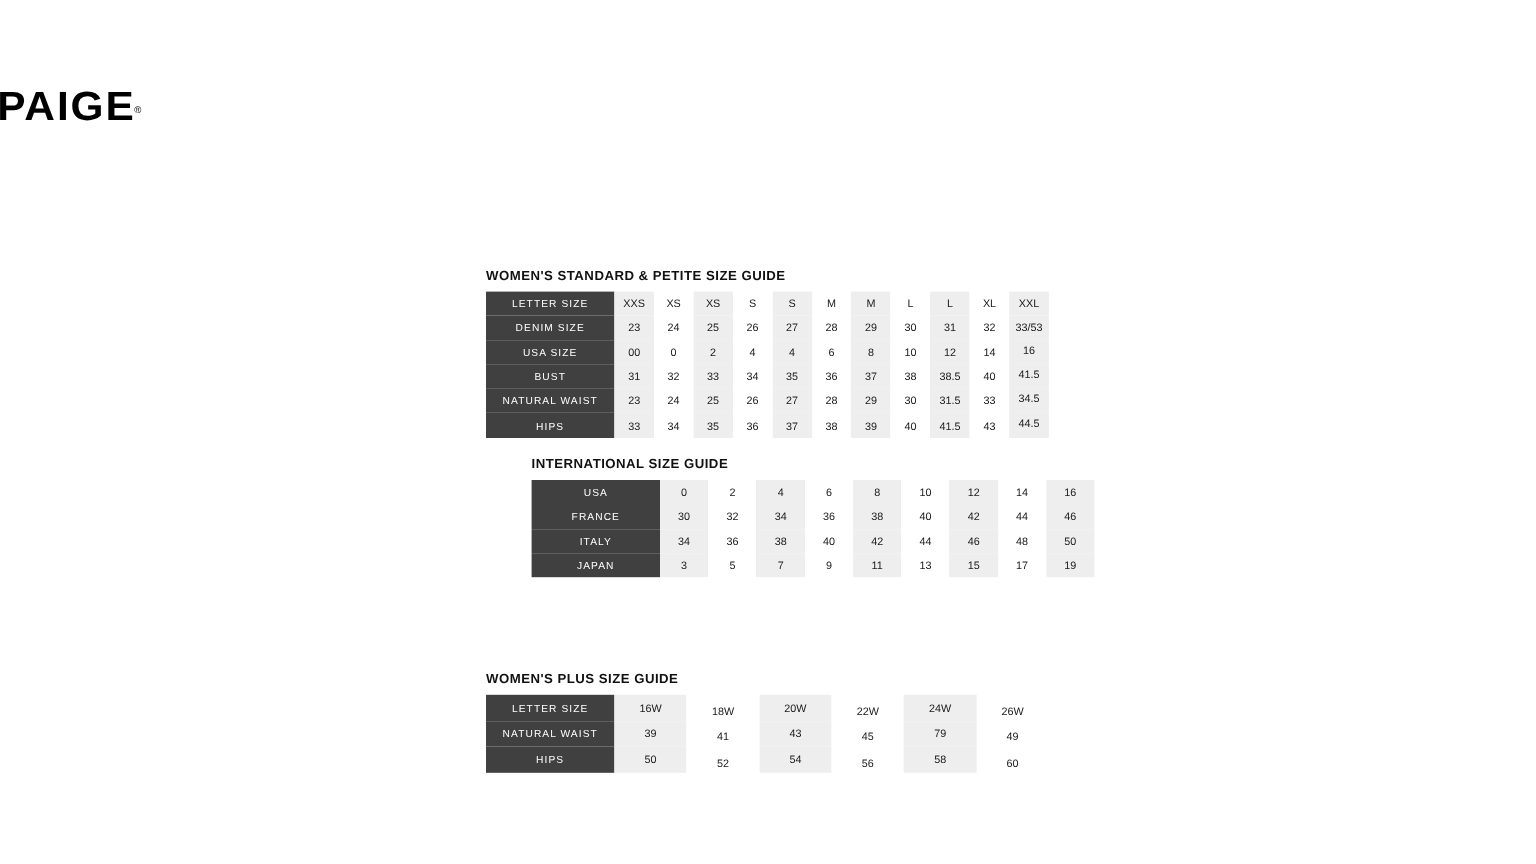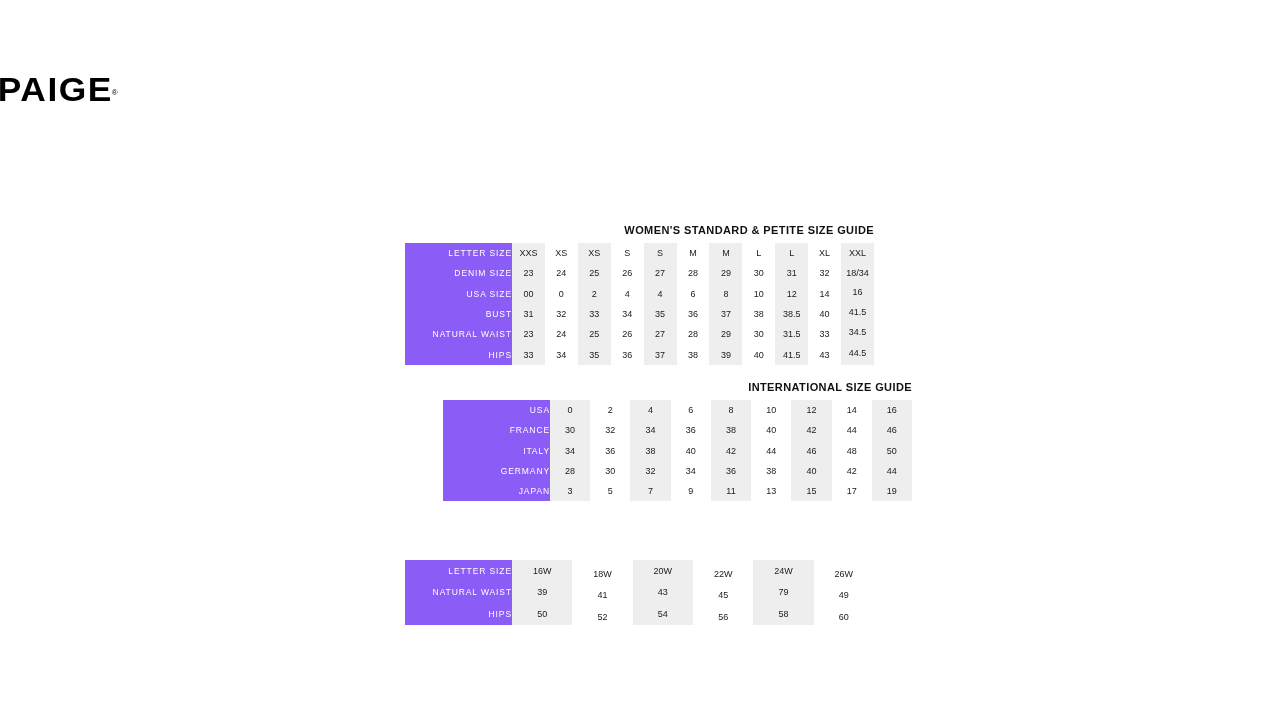--- a/index.html
+++ b/index.html
@@ -45,43 +45,43 @@
   .guide {
     position: absolute;
     left: 405px;
     width: 469px;
   }
   .guide-title {
     font-size: 11px;
     font-weight: bold;
     letter-spacing: 0.4px;
     color: #111111;
-    text-align: right;
+    text-align: left;
     margin-bottom: 7px;
   }
 
   table.size-table {
     border-collapse: collapse;
     width: 469px;
     table-layout: fixed;
   }
   table.size-table td {
     font-size: 9px;
     text-align: center;
     vertical-align: middle;
     color: #1a1a1a;
     padding: 0;
     border: 0;
   }
   table.size-table td.rowhead {
-    background: #8b5cf6;
+    background: #404040;
     color: #ffffff;
     font-size: 8.5px;
     letter-spacing: 0.9px;
-    text-align: right;
+    text-align: center;
     width: 107px;
   }
   
   td.shade { background: #eeeeee; }
   td.plain { background: #ffffff; }
 
   
   .t-standard td { height: 20.3px; }
   .t-intl td { height: 20.3px; }
   .t-plus td { height: 21.5px; }
@@ -125,21 +125,21 @@
           <td class="shade"><span>23</span></td>
           <td class="plain"><span>24</span></td>
           <td class="shade"><span>25</span></td>
           <td class="plain"><span>26</span></td>
           <td class="shade"><span>27</span></td>
           <td class="plain"><span>28</span></td>
           <td class="shade"><span>29</span></td>
           <td class="plain"><span>30</span></td>
           <td class="shade"><span>31</span></td>
           <td class="plain"><span>32</span></td>
-          <td class="shade"><span>18/34</span></td>
+          <td class="shade"><span>33/53</span></td>
         </tr>
         <tr>
           <td class="rowhead">USA SIZE</td>
           <td class="shade"><span>00</span></td>
           <td class="plain"><span>0</span></td>
           <td class="shade"><span>2</span></td>
           <td class="plain"><span>4</span></td>
           <td class="shade"><span>4</span></td>
           <td class="plain"><span>6</span></td>
           <td class="shade"><span>8</span></td>
@@ -228,48 +228,37 @@
           <td class="plain"><span>36</span></td>
           <td class="shade"><span>38</span></td>
           <td class="plain"><span>40</span></td>
           <td class="shade"><span>42</span></td>
           <td class="plain"><span>44</span></td>
           <td class="shade"><span>46</span></td>
           <td class="plain"><span>48</span></td>
           <td class="shade"><span>50</span></td>
         </tr>
         <tr>
-          <td class="rowhead">GERMANY</td>
-          <td class="shade"><span>28</span></td>
-          <td class="plain"><span>30</span></td>
-          <td class="shade"><span>32</span></td>
-          <td class="plain"><span>34</span></td>
-          <td class="shade"><span>36</span></td>
-          <td class="plain"><span>38</span></td>
-          <td class="shade"><span>40</span></td>
-          <td class="plain"><span>42</span></td>
-          <td class="shade"><span>44</span></td>
-        </tr>
-        <tr>
           <td class="rowhead">JAPAN</td>
           <td class="shade"><span>3</span></td>
           <td class="plain"><span>5</span></td>
           <td class="shade"><span>7</span></td>
           <td class="plain"><span>9</span></td>
           <td class="shade"><span>11</span></td>
           <td class="plain"><span>13</span></td>
           <td class="shade"><span>15</span></td>
           <td class="plain"><span>17</span></td>
           <td class="shade"><span>19</span></td>
         </tr>
       </tbody>
     </table>
 </div>
 
 <div class="guide" id="guide-plus">
+  <div class="guide-title">WOMEN'S PLUS SIZE GUIDE</div>
   <table class="size-table t-plus">
       <tbody id="tbody-plus">
         <tr>
           <td class="rowhead">LETTER SIZE</td>
           <td class="shade"><span>16W</span></td>
           <td class="plain"><span class="nudge-down">18W</span></td>
           <td class="shade"><span>20W</span></td>
           <td class="plain"><span class="nudge-down">22W</span></td>
           <td class="shade"><span>24W</span></td>
           <td class="plain"><span class="nudge-down">26W</span></td>

